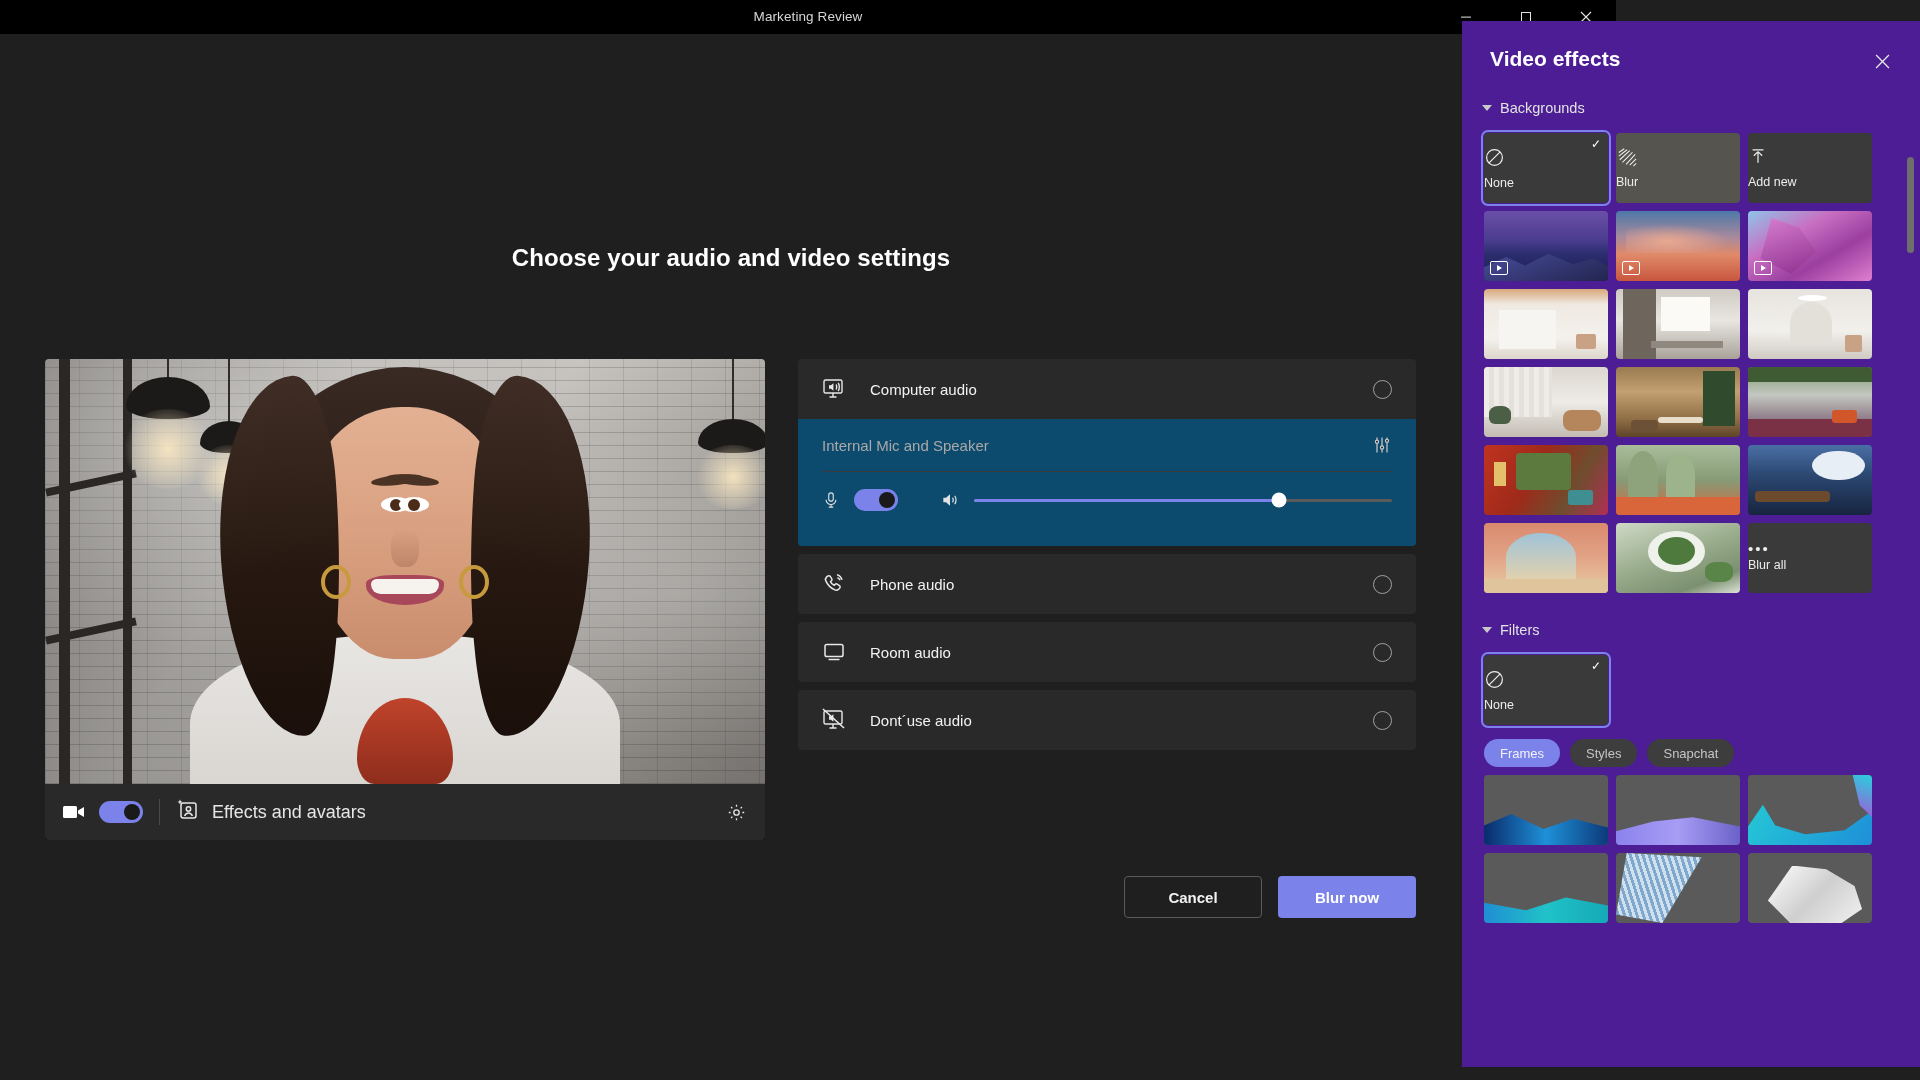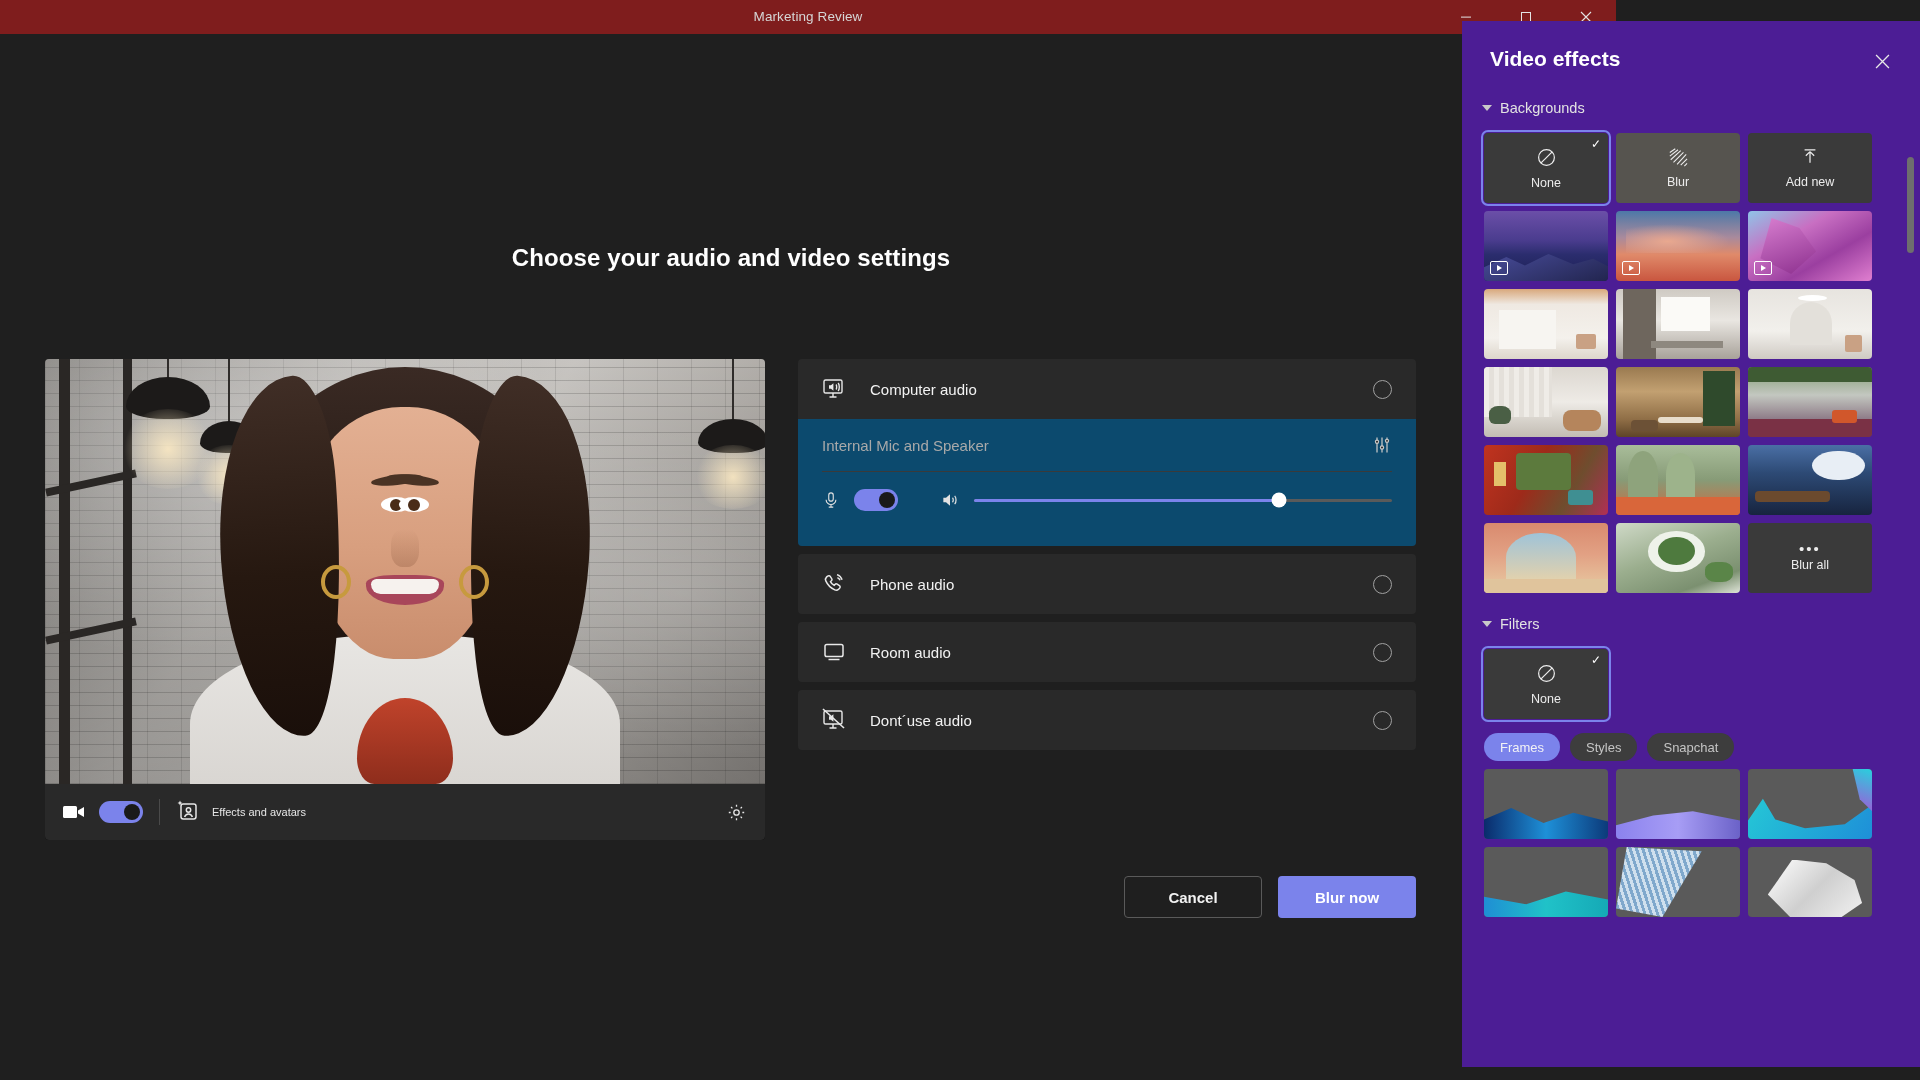--- a/index.html
+++ b/index.html
@@ -7,21 +7,21 @@
     width: 1920px; height: 1080px;
     background: #1f1f1f;
     font-family: "Liberation Sans", sans-serif;
     overflow: hidden;
   }
   #app { position: relative; width: 1920px; height: 1080px; background: #1f1f1f; }
 
   
   .titlebar {
     position: absolute; top: 0; left: 0; width: 1616px; height: 34px;
-    background: #7f1d1d;
+    background: #000000;
   }
   .titlebar-title {
     position: absolute; left: 0; right: 0; top: 9px;
     text-align: center; font-size: 13.5px; color: #d6d6d6; letter-spacing: .1px;
   }
   .win-btns { position: absolute; right: 0; top: 0; display: flex; height: 34px; }
   .win-btn {
     width: 60px; height: 34px; display: flex; align-items: center; justify-content: center;
     color: #e4e4e4;
   }
@@ -122,21 +122,21 @@
   
   .preview-bar {
     position: absolute; left: 0; bottom: 0; width: 720px; height: 56px;
     background: #292929; display: flex; align-items: center; padding: 0 18px;
   }
   .toggle {
     width: 44px; height: 22px; border-radius: 11px; background: #7b83eb; position: relative; cursor: pointer; flex: none;
   }
   .toggle .knob { position: absolute; right: 3px; top: 3px; width: 16px; height: 16px; border-radius: 50%; background: #1a1a1a; }
   .divider-v { width: 1px; height: 26px; background: #4a4a4a; margin: 0 16px; }
-  .effects-btn { display: flex; align-items: center; gap: 12px; color: #e6e6e6; font-size: 11px; cursor: pointer; }
+  .effects-btn { display: flex; align-items: center; gap: 12px; color: #e6e6e6; font-size: 18px; cursor: pointer; }
   .gear-btn { margin-left: auto; color: #e6e6e6; cursor: pointer; display: flex; }
   .cam-icon { color: #fff; display: flex; margin-right: 14px; }
 
   
   .audio-col { position: absolute; left: 798px; top: 325px; width: 618px; }
   .audio-card { background: #292929; border-radius: 4px; overflow: hidden; }
   .audio-row {
     height: 60px; display: flex; align-items: center; padding: 0 24px; cursor: pointer;
   }
   .audio-row .ic { width: 34px; color: #e8e8e8; display: flex; align-items: center; }
@@ -169,29 +169,29 @@
   .fx-head { position: relative; height: 70px; }
   .fx-title { position: absolute; left: 28px; top: 26px; font-size: 21px; font-weight: bold; color: #fff; }
   .fx-close { position: absolute; right: 22px; top: 24px; width: 32px; height: 32px; display: flex; align-items: center; justify-content: center; color: #e8e8e8; cursor: pointer; }
   .fx-body { position: absolute; left: 0; top: 70px; right: 0; bottom: 0; overflow: hidden; }
   .sect-head { display: flex; align-items: center; gap: 8px; padding: 0 0 0 20px; height: 34px; cursor: pointer; }
   .caret { width: 0; height: 0; border-left: 5px solid transparent; border-right: 5px solid transparent; border-top: 6px solid #c9c9c9; }
   .sect-title { font-size: 14.5px; color: #e2e2e2; }
   .grid { display: grid; grid-template-columns: repeat(3, 124px); gap: 8px; padding: 8px 0 0 22px; }
   .cell { width: 124px; height: 70px; border-radius: 4px; overflow: hidden; position: relative; cursor: pointer; background: #3a3a3a; }
   .cell.sel { outline: 2px solid #7b83eb; outline-offset: 1px; }
-  .cell-center { display: flex; flex-direction: column; align-items: center; justify-content: center; gap: 5px; height: 100%; color: #ececec; font-size: 12.5px; }
+  .cell-center { display: flex; flex-direction: column; align-items: flex-start; justify-content: center; gap: 5px; height: 100%; color: #ececec; font-size: 12.5px; }
   .cell-check { position: absolute; right: 7px; top: 5px; color: #fff; font-size: 12px; line-height: 1; }
   .vidbadge { position: absolute; left: 6px; bottom: 6px; width: 18px; height: 14px; border: 1.5px solid #fff; border-radius: 2px; display: flex; align-items: center; justify-content: center; }
   .vidbadge i { width: 0; height: 0; border-left: 5px solid #fff; border-top: 3.5px solid transparent; border-bottom: 3.5px solid transparent; }
   .fx-chips { display: flex; gap: 10px; padding: 14px 0 0 22px; }
   .chip { height: 28px; padding: 0 16px; border-radius: 14px; display: flex; align-items: center; font-size: 13px; color: #c5c5c5; background: #3d3d3d; cursor: pointer; }
   .chip.active { background: #7b83eb; color: #f2f2f5; }
   .scrollbar { position: absolute; right: 6px; top: 66px; width: 7px; height: 96px; border-radius: 4px; background: #6e6e6e; cursor: pointer; }
-  .filters-block { padding-top: 14px; }
+  .filters-block { padding-top: 20px; }
 </style>
 </head>
 <body>
 
 <div id="app">
 
   <div class="titlebar">
     <div class="titlebar-title">Marketing Review</div>
     <div class="win-btns">
       <div class="win-btn">

